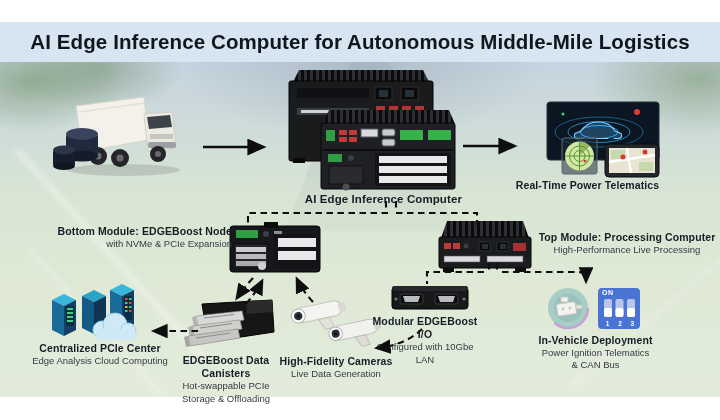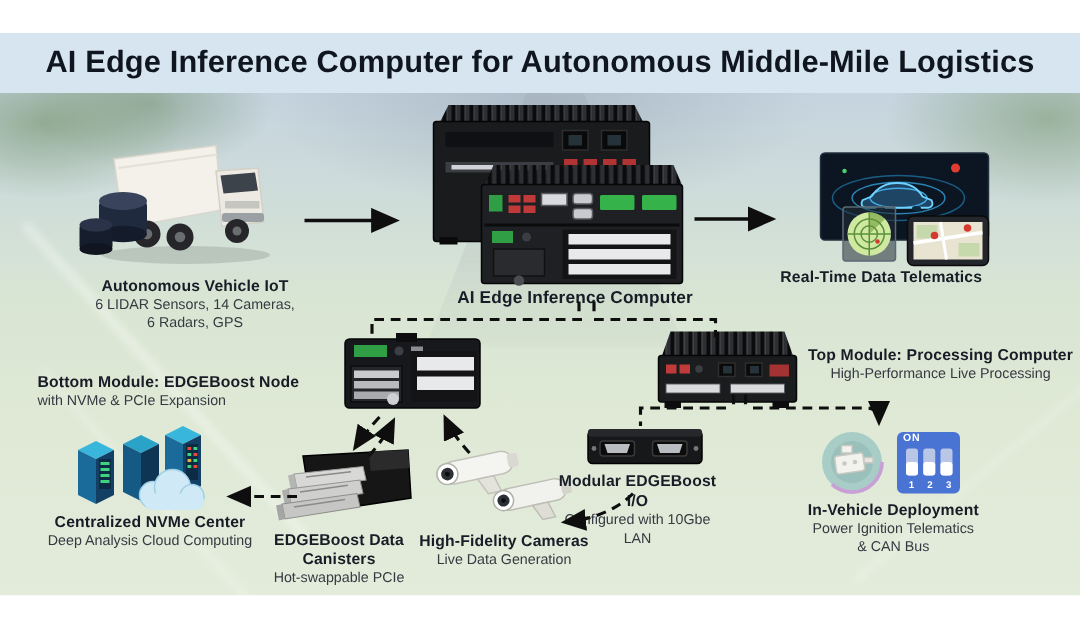--- a/index.html
+++ b/index.html
@@ -23,21 +23,21 @@
   .topstrip{position:absolute;left:0;top:0;width:720px;height:22px;background:#ffffff;}
   .botstrip{position:absolute;left:0;top:397px;width:720px;height:23px;background:#ffffff;}
   .banner{position:absolute;left:0;top:22px;width:720px;height:40px;background:#d7e5f1;
           display:flex;align-items:center;justify-content:center;}
   .banner h1{margin:0;font-size:20.5px;font-weight:700;color:#10161f;letter-spacing:.1px;white-space:nowrap;}
   .art{position:absolute;z-index:2;}
   .lbl{position:absolute;z-index:3;text-align:center;}
   .lbl .t{font-weight:700;font-size:10.5px;color:#171c26;line-height:1.25;letter-spacing:.1px;}
   .lbl .s{font-weight:400;font-size:9.5px;color:#353a42;line-height:1.3;}
   .lbl.big .t{font-size:11.5px;text-align:right;}
-  .lbl.right{text-align:left;margin-top:24px;}
+  .lbl.right{text-align:right;}
   .connectors{position:absolute;left:0;top:0;width:720px;height:420px;z-index:4;pointer-events:none;}
   .dip-on{position:absolute;z-index:5;color:#ffffff;font-weight:700;font-size:7px;letter-spacing:.5px;}
   .dip-nums{position:absolute;z-index:5;color:#ffffff;font-weight:700;font-size:6.5px;text-align:center;word-spacing:7px;}
 </style>
 </head>
 <body>
 
 <div class="canvas">
 
   <div class="bg"></div>
@@ -315,52 +315,48 @@
       <path d="M484,272 H427 V284"></path>
       <path d="M502,272 H578 Q586,272 586,281" marker-end="url(#ah)"></path>
       <path d="M253,278 Q243,289 237,298" marker-end="url(#ah)"></path>
       <path d="M246,304 Q257,291 262,281" marker-end="url(#ah)"></path>
       <path d="M313,302 Q302,290 297,279" marker-end="url(#ah)"></path>
       <path d="M198,331 H154" marker-end="url(#ah)"></path>
       <path d="M422,329 Q406,345 377,348" marker-end="url(#ah)"></path>
     </g>
   </svg>
 
-  <div class="lbl" style="left:40px;top:185px;width:180px">
-    <div class="t">Autonomous Vehicle IoT</div>
-    <div class="s">6 LIDAR Sensors, 14 Cameras,</div>
-    <div class="s">6 Radars, GPS</div>
-  </div>
 
   <div class="lbl big" style="left:282px;top:192px;width:180px">
     <div class="t">AI Edge Inference Computer</div>
   </div>
 
   <div class="lbl" style="left:505px;top:179px;width:165px">
-    <div class="t">Real-Time Data Telematics</div>
+    <div class="t">Real-Time Power Telematics</div>
   </div>
 
   <div class="lbl right" style="left:25px;top:225px;width:207px">
     <div class="t">Bottom Module: EDGEBoost Node</div>
     <div class="s">with NVMe &amp; PCIe Expansion</div>
   </div>
 
   <div class="lbl" style="left:538px;top:231px;width:178px">
     <div class="t">Top Module: Processing Computer</div>
     <div class="s">High-Performance Live Processing</div>
   </div>
 
   <div class="lbl" style="left:20px;top:342px;width:160px">
-    <div class="t">Centralized NVMe Center</div>
-    <div class="s">Deep Analysis Cloud Computing</div>
+    <div class="t">Centralized PCIe Center</div>
+    <div class="s">Edge Analysis Cloud Computing</div>
   </div>
 
   <div class="lbl" style="left:162px;top:354px;width:128px">
     <div class="t">EDGEBoost Data Canisters</div>
     <div class="s">Hot-swappable PCIe</div>
+    <div class="s">Storage &amp; Offloading</div>
   </div>
 
   <div class="lbl" style="left:276px;top:355px;width:120px">
     <div class="t">High-Fidelity Cameras</div>
     <div class="s">Live Data Generation</div>
   </div>
 
   <div class="lbl" style="left:366px;top:315px;width:118px">
     <div class="t">Modular EDGEBoost I/O</div>
     <div class="s">Configured with 10Gbe LAN</div>

